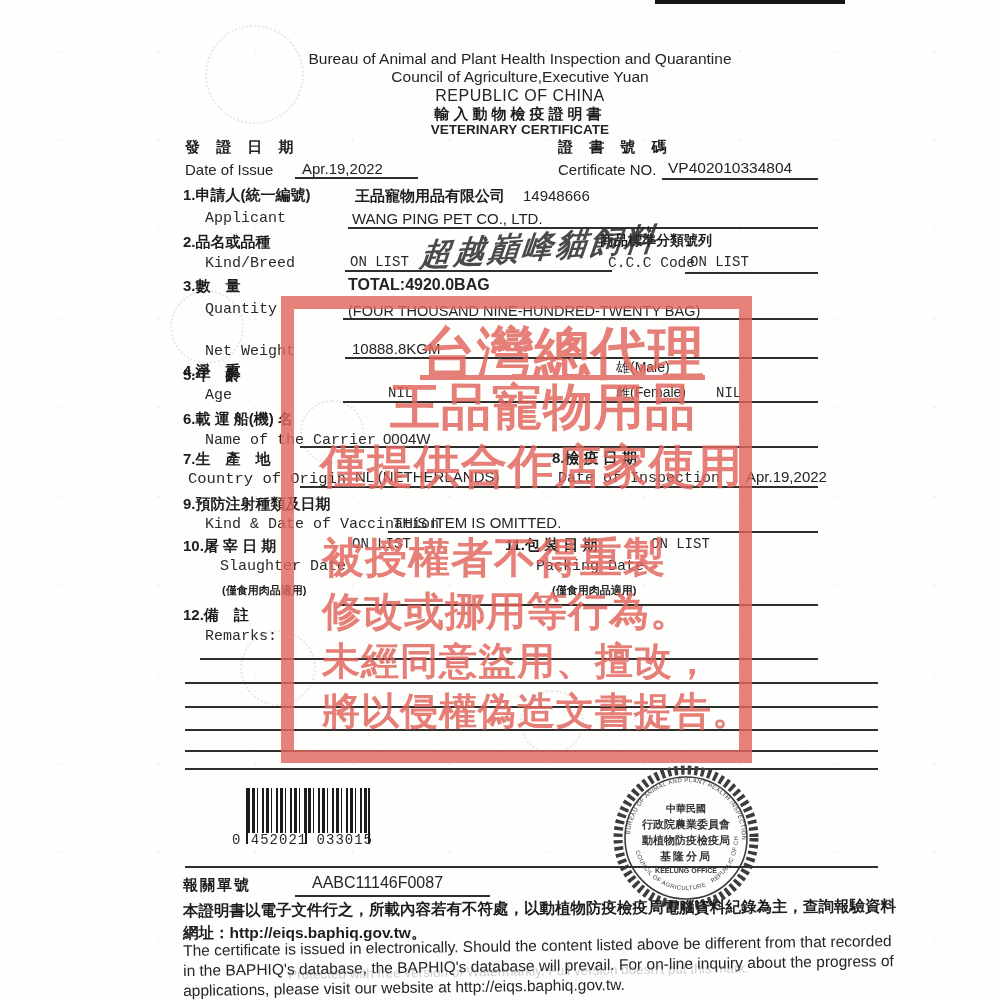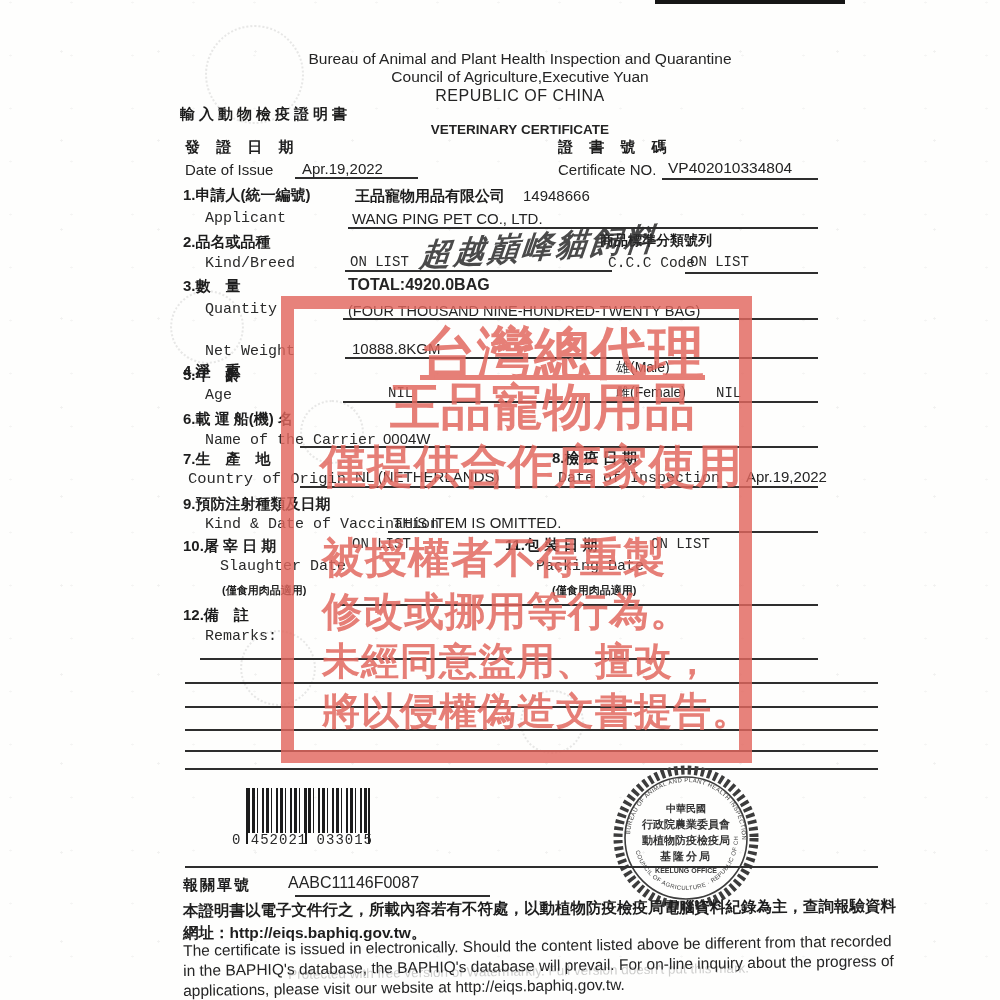--- a/index.html
+++ b/index.html
@@ -41,21 +41,21 @@
   <div class="abs" style="left:655px;top:0;width:190px;height:4px;background:#161616;"></div>
   <div class="ghost" style="left:205px;top:25px;width:95px;height:95px;"></div>
   <div class="ghost" style="left:170px;top:290px;width:70px;height:70px;"></div>
   <div class="ghost" style="left:300px;top:400px;width:60px;height:60px;"></div>
   <div class="ghost" style="left:240px;top:630px;width:72px;height:72px;"></div>
   <div class="ghost" style="left:520px;top:690px;width:60px;height:60px;"></div>
 
   <div class="abs sans" style="left:180px;top:50px;width:680px;text-align:center;font-size:15.5px;">Bureau of Animal and Plant Health Inspection and Quarantine</div>
   <div class="abs sans" style="left:180px;top:68px;width:680px;text-align:center;font-size:15.5px;">Council of Agriculture,Executive Yuan</div>
   <div class="abs sans" style="left:180px;top:87px;width:680px;text-align:center;font-size:16px;letter-spacing:.5px;">REPUBLIC OF CHINA</div>
-  <div class="abs cjk" style="left:180px;top:105px;width:680px;font-size:15px;letter-spacing:4px;">輸入動物檢疫證明書</div>
+  <div class="abs cjk" style="left:180px;top:105px;width:680px;text-align:center;font-size:15px;letter-spacing:4px;">輸入動物檢疫證明書</div>
   <div class="abs sans" style="left:180px;top:122px;width:680px;text-align:center;font-size:13.5px;font-weight:700;">VETERINARY CERTIFICATE</div>
 
   <div class="abs cjk" style="left:185px;top:138px;letter-spacing:6px;">發 證 日 期</div>
   <div class="abs sans" style="left:185px;top:161px;font-size:15px;">Date of Issue</div>
   <div class="abs sans" style="left:302px;top:160px;font-size:15px;">Apr.19,2022</div>
   <div class="ln" style="left:295px;top:177px;width:123px;"></div>
   <div class="abs cjk" style="left:558px;top:138px;letter-spacing:6px;">證 書 號 碼</div>
   <div class="abs sans" style="left:558px;top:161px;font-size:15px;">Certificate NO.</div>
   <div class="abs sans" style="left:668px;top:159px;font-size:15.5px;">VP402010334804</div>
   <div class="ln" style="left:662px;top:178px;width:156px;"></div>
@@ -163,21 +163,21 @@
     </text>
     <text x="78" y="52" text-anchor="middle" font-size="10" font-weight="bold" fill="#353535">中華民國</text>
     <text x="78" y="68" text-anchor="middle" font-size="11" font-weight="bold" fill="#353535">行政院農業委員會</text>
     <text x="78" y="84" text-anchor="middle" font-size="11" font-weight="bold" fill="#353535">動植物防疫檢疫局</text>
     <text x="78" y="100" text-anchor="middle" font-size="11" font-weight="bold" fill="#353535" letter-spacing="2">基隆分局</text>
     <text x="78" y="113" text-anchor="middle" font-size="7" font-weight="bold" fill="#353535">KEELUNG OFFICE</text>
   </svg>
 
   <div class="ln" style="left:185px;top:866px;width:693px;"></div>
   <div class="abs cjk" style="left:183px;top:876px;letter-spacing:2px;">報關單號</div>
-  <div class="abs sans" style="left:288px;top:874px;font-size:16px;">AABC11146F0087</div>
+  <div class="abs sans" style="left:312px;top:874px;font-size:16px;">AABC11146F0087</div>
   <div class="ln" style="left:295px;top:895px;width:195px;"></div>
 
   <div class="abs cjk" style="left:183px;top:901px;font-size:15.5px;transform:rotate(-0.4deg);transform-origin:left top;">本證明書以電子文件行之，所載內容若有不符處，以動植物防疫檢疫局電腦資料紀錄為主，查詢報驗資料</div>
   <div class="abs cjk" style="left:183px;top:923px;font-size:15.5px;">網址：http://eiqs.baphiq.gov.tw。</div>
   <div class="abs sans" style="left:183px;top:942px;font-size:15.5px;transform:rotate(-0.8deg);transform-origin:left top;">The certificate is issued in electronically. Should the content listed above be different from that recorded</div>
   <div class="abs sans" style="left:183px;top:962px;font-size:15.5px;transform:rotate(-0.8deg);transform-origin:left top;">in the BAPHIQ's database, the BAPHIQ's database will prevail. For on-line inquiry about the progress of</div>
   <div class="abs sans" style="left:183px;top:982px;font-size:15.5px;transform:rotate(-0.8deg);transform-origin:left top;">applications, please visit our website at http://eiqs.baphiq.gov.tw.</div>
   <div class="abs sans faint" style="left:288px;top:967px;font-size:13.5px;transform:rotate(-0.8deg);transform-origin:left top;">Protected with free version of Watermarkly. Full version doesn't put this mark.</div>
 
 </div>

